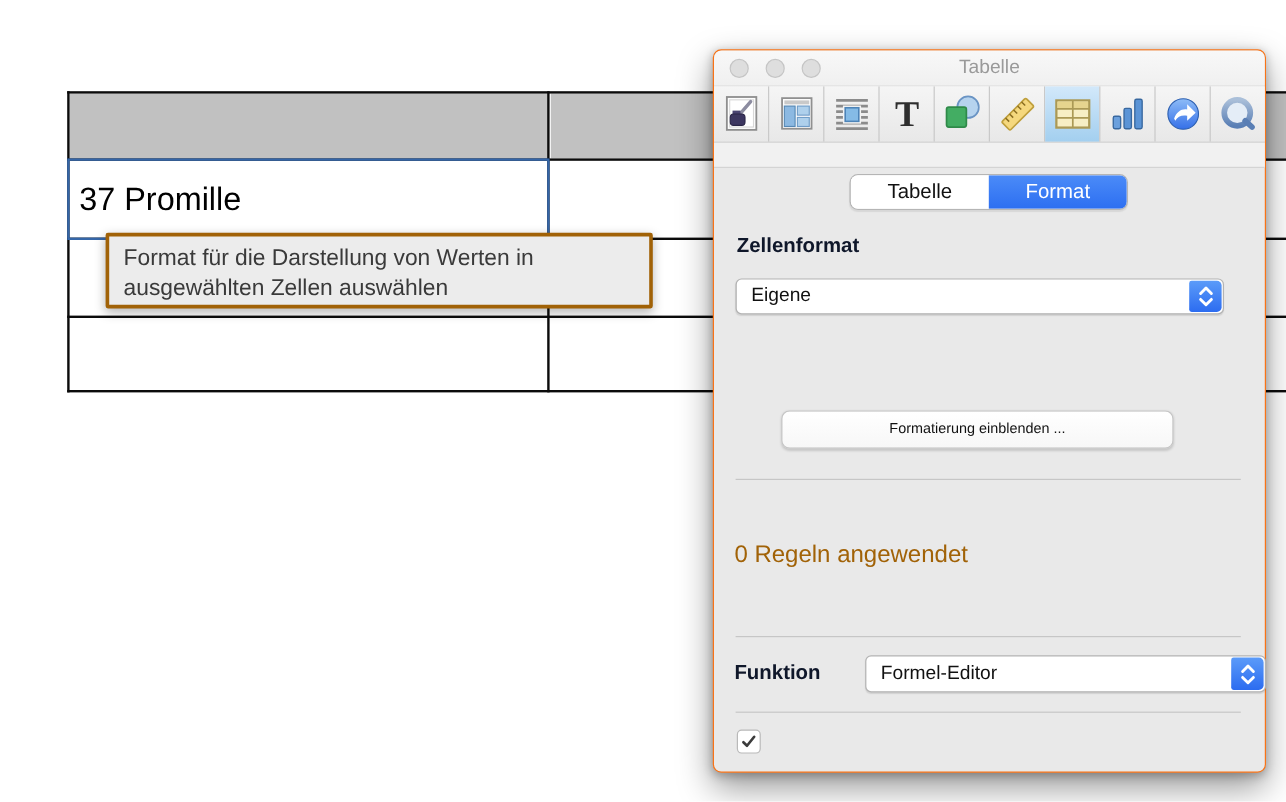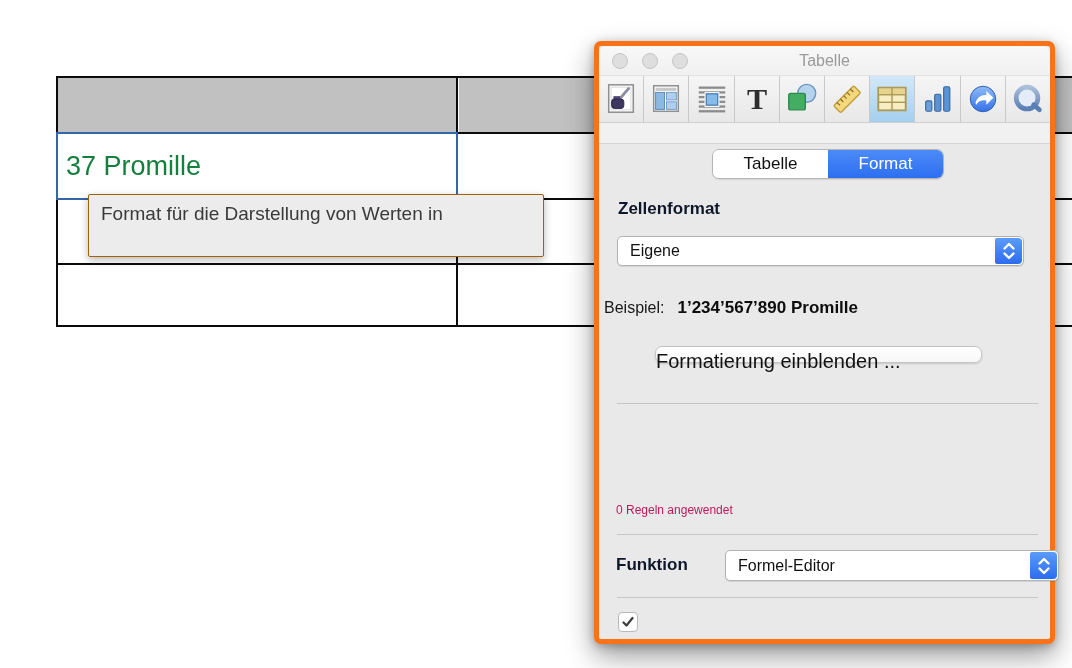--- a/index.html
+++ b/index.html
@@ -5,31 +5,31 @@
   * { margin:0; padding:0; box-sizing:border-box; }
   html,body { width:1072px; height:668px; background:#fff; overflow:hidden;
               font-family:"Liberation Sans", sans-serif; }
   #canvas { position:relative; width:1072px; height:668px; background:#ffffff; }
 
   
   .tline { position:absolute; background:#0b0b0b; }
   .gfill { position:absolute; background:#c1c1c1; }
   .sel-rect { position:absolute; left:56px; top:132px; width:402px; height:68px;
               border:2px solid #3566a8; background:transparent; }
-  .cell-text { position:absolute; left:66px; top:151px; font-size:27px; color:#15803d; }
+  .cell-text { position:absolute; left:66px; top:151px; font-size:27px; color:#000000; }
 
   
   .tooltip { position:absolute; left:88px; top:194px; width:456px; height:63px;
-             background:#ececec; border:1px solid #a16207; border-radius:2px;
+             background:#ececec; border:3px solid #a16207; border-radius:2px;
              box-shadow:0 3px 9px rgba(0,0,0,0.28);
              padding:6px 12px; font-size:19px; line-height:25px; color:#3a3a3a; }
 
   
   .panel { position:absolute; left:594px; top:41px; width:461px; height:603px;
-           background:#e9e9e9; border:5px solid #f97316; border-radius:7px;
+           background:#e9e9e9; border:1px solid #f97316; border-radius:7px;
            box-shadow:0 12px 28px rgba(0,0,0,0.40), 0 2px 8px rgba(0,0,0,0.25);text-decoration:underline; }
   .titlebar { position:absolute; left:0; top:0; width:100%; height:30px;
               background:linear-gradient(#f8f8f8,#f0f0f0);
               border-bottom:1px solid #e2e2e2; border-radius:7px 7px 0 0; }
   .tl-dot { position:absolute; top:7px; width:16px; height:16px; border-radius:50%;
             background:#dedede; border:1px solid #c5c5c5; }
   .win-title { position:absolute; left:0; top:6px; width:100%; text-align:center;
                font-size:16px; color:#9a9a9a; }
 
   .toolbar { position:absolute; left:0; top:30px; width:100%; height:47px;
@@ -44,34 +44,34 @@
             background:#f1f1f1; border-bottom:1px solid #d4d4d4; }
 
   .tabs { position:absolute; left:113px; top:103px; width:232px; height:30px;
           display:flex; border:1px solid #b5b5b5; border-radius:7px; overflow:hidden;
           background:#fff; box-shadow:0 1px 1px rgba(0,0,0,0.08); }
   .tab-seg { flex:1 1 0; text-align:center; font-size:17px; line-height:28px; color:#111;
              background:#fff; }
   .tab-seg.active { background:linear-gradient(#4b8bf8,#2d6ff1); color:#fff; }
 
   .h-label { position:absolute; font-size:17px; font-weight:bold; color:#0f172a; }
-  .s-label { position:absolute; font-size:12px; color:#be185d;margin-top:48px; }
+  .s-label { position:absolute; font-size:20px; color:#a16207; }
 
   .dropdown { position:absolute; background:#fff; border:1px solid #b3b3b3;
               border-radius:5px; box-shadow:0 1px 1px rgba(0,0,0,0.10); }
   .dd-text { position:absolute; left:12px; top:0; font-size:16px; line-height:28px; color:#111; }
   .dd-step { position:absolute; right:1px; top:1px; bottom:1px; width:27px;
              border-radius:2px 4px 4px 2px;
              background:linear-gradient(#5b9bf9,#2c6cf0);
              display:flex; align-items:center; justify-content:center; }
   .dd-step svg { width:16px; height:22px; }
 
-  .pbtn { position:absolute; height:17px; background:linear-gradient(#ffffff,#f7f7f7);
-          border:1px solid #c5c5c5; border-radius:7px; font-size:20px; color:#111;
-          line-height:29px; box-shadow:0 1px 2px rgba(0,0,0,0.15); }
+  .pbtn { position:absolute; height:32px; background:linear-gradient(#ffffff,#f7f7f7);
+          border:1px solid #c5c5c5; border-radius:7px; font-size:12px; color:#111;
+          text-align:center; line-height:29px; box-shadow:0 1px 2px rgba(0,0,0,0.15); }
 
   .divider { position:absolute; left:18px; width:421px; height:1px; background:#c6c6c6; }
 
   .example-row { position:absolute; left:5px; top:252px; font-size:16px; color:#181818; }
   .example-row b { font-size:17px; margin-left:13px; color:#0d0d0d; }
 
   .checkbox { position:absolute; left:19px; top:566px; width:20px; height:20px;
               background:#fff; border:1px solid #b9b9b9; border-radius:4px;
               display:flex; align-items:center; justify-content:center; }
   .checkbox svg { width:14px; height:14px; }
@@ -94,20 +94,21 @@
 
     <div class="tline" style="left:56px; top:76px; width:2px; height:251px;"></div>
     <div class="tline" style="left:456px; top:76px; width:2px; height:251px;"></div>
 
     <div class="sel-rect"></div>
     <div class="cell-text">37 Promille</div>
   </div>
 
   <div class="tooltip">
     <div>Format für die Darstellung von Werten in</div>
+    <div>ausgewählten Zellen auswählen</div>
   </div>
 
   <div class="panel">
 
     <div class="titlebar">
       <div class="tl-dot" style="left:13px;"></div>
       <div class="tl-dot" style="left:43px;"></div>
       <div class="tl-dot" style="left:73px;"></div>
       <div class="win-title">Tabelle</div>
     </div>
@@ -224,23 +225,20 @@
     <div class="dropdown" style="left:18px; top:190px; width:407px; height:30px;">
       <div class="dd-text">Eigene</div>
       <div class="dd-step">
         <svg viewBox="0 0 16 22">
           <path d="M3.5 8.5 L8 4 L12.5 8.5" fill="none" stroke="#ffffff" stroke-width="2.4" stroke-linecap="round" stroke-linejoin="round"></path>
           <path d="M3.5 13.5 L8 18 L12.5 13.5" fill="none" stroke="#ffffff" stroke-width="2.4" stroke-linecap="round" stroke-linejoin="round"></path>
         </svg>
       </div>
     </div>
 
-    <div class="example-row">
-      <span>Beispiel:</span><b>1’234’567’890 Promille</b>
-    </div>
 
     <div class="pbtn" style="left:56px; top:300px; width:327px;">Formatierung einblenden ...</div>
 
     <div class="divider" style="top:357px;"></div>
 
     <div class="s-label" style="left:17px; top:409px;">0 Regeln angewendet</div>
 
     <div class="divider" style="top:488px;"></div>
 
     <div class="h-label" style="left:17px; top:509px;">Funktion</div>

